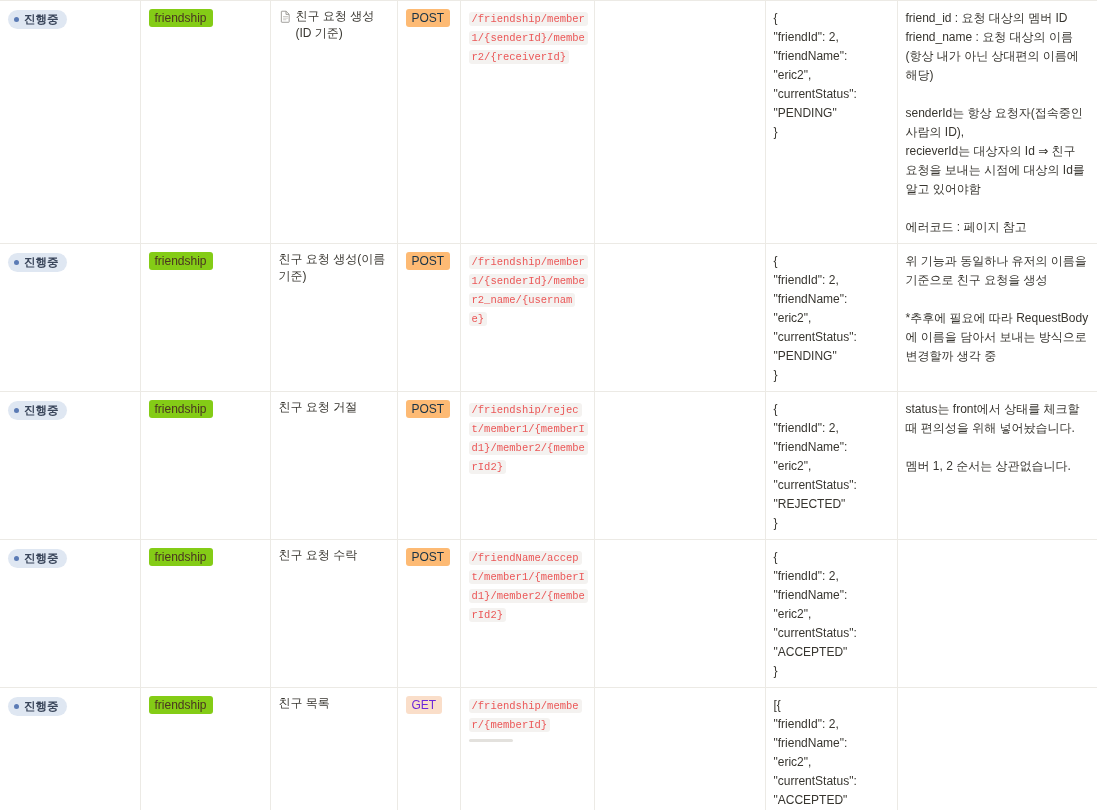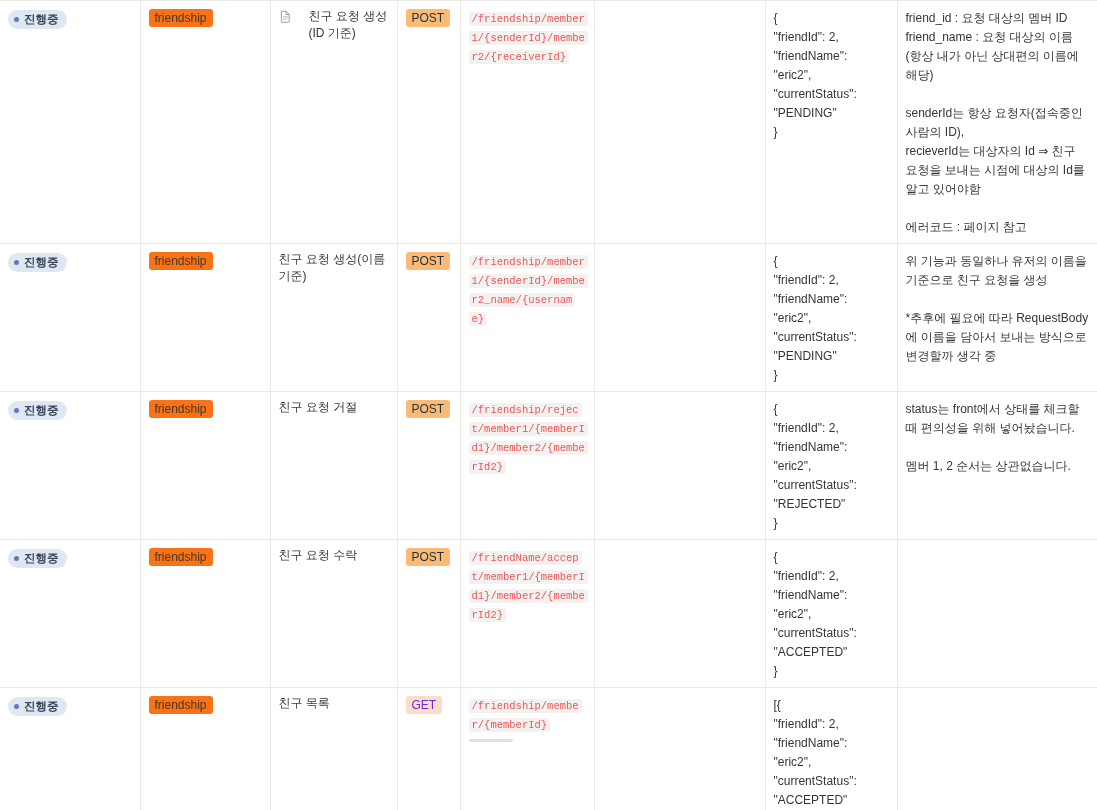--- a/index.html
+++ b/index.html
@@ -71,42 +71,42 @@
 
   
   .chip {
     display: inline-block;
     border-radius: 3px;
     padding: 1px 6px;
     font-size: 12px;
     line-height: 16px;
     white-space: nowrap;
   }
-  .chip.tag-orange { background: #f97316; color: #4a3521; }
+  .chip.tag-orange { background: #84cc16; color: #4a3521; }
 
   
   .chip.method-post { background: #fdba74; color: #183347; }
   .chip.method-get  { background: #fadec9; color: #6d28d9; }
 
   
   .cell-text {
     font-size: 12px;
     line-height: 17px;
     white-space: pre-wrap;
     word-break: break-word;
   }
   .cell-text.title {
     font-size: 12px;
   }
 
   
   .name-wrap {
     display: flex;
     align-items: flex-start;
-    gap: 17px;
+    gap: 4px;
   }
   .page-icon {
     flex: none;
     width: 13px;
     height: 15px;
     margin-top: 1px;
   }
 
   
   .code {

